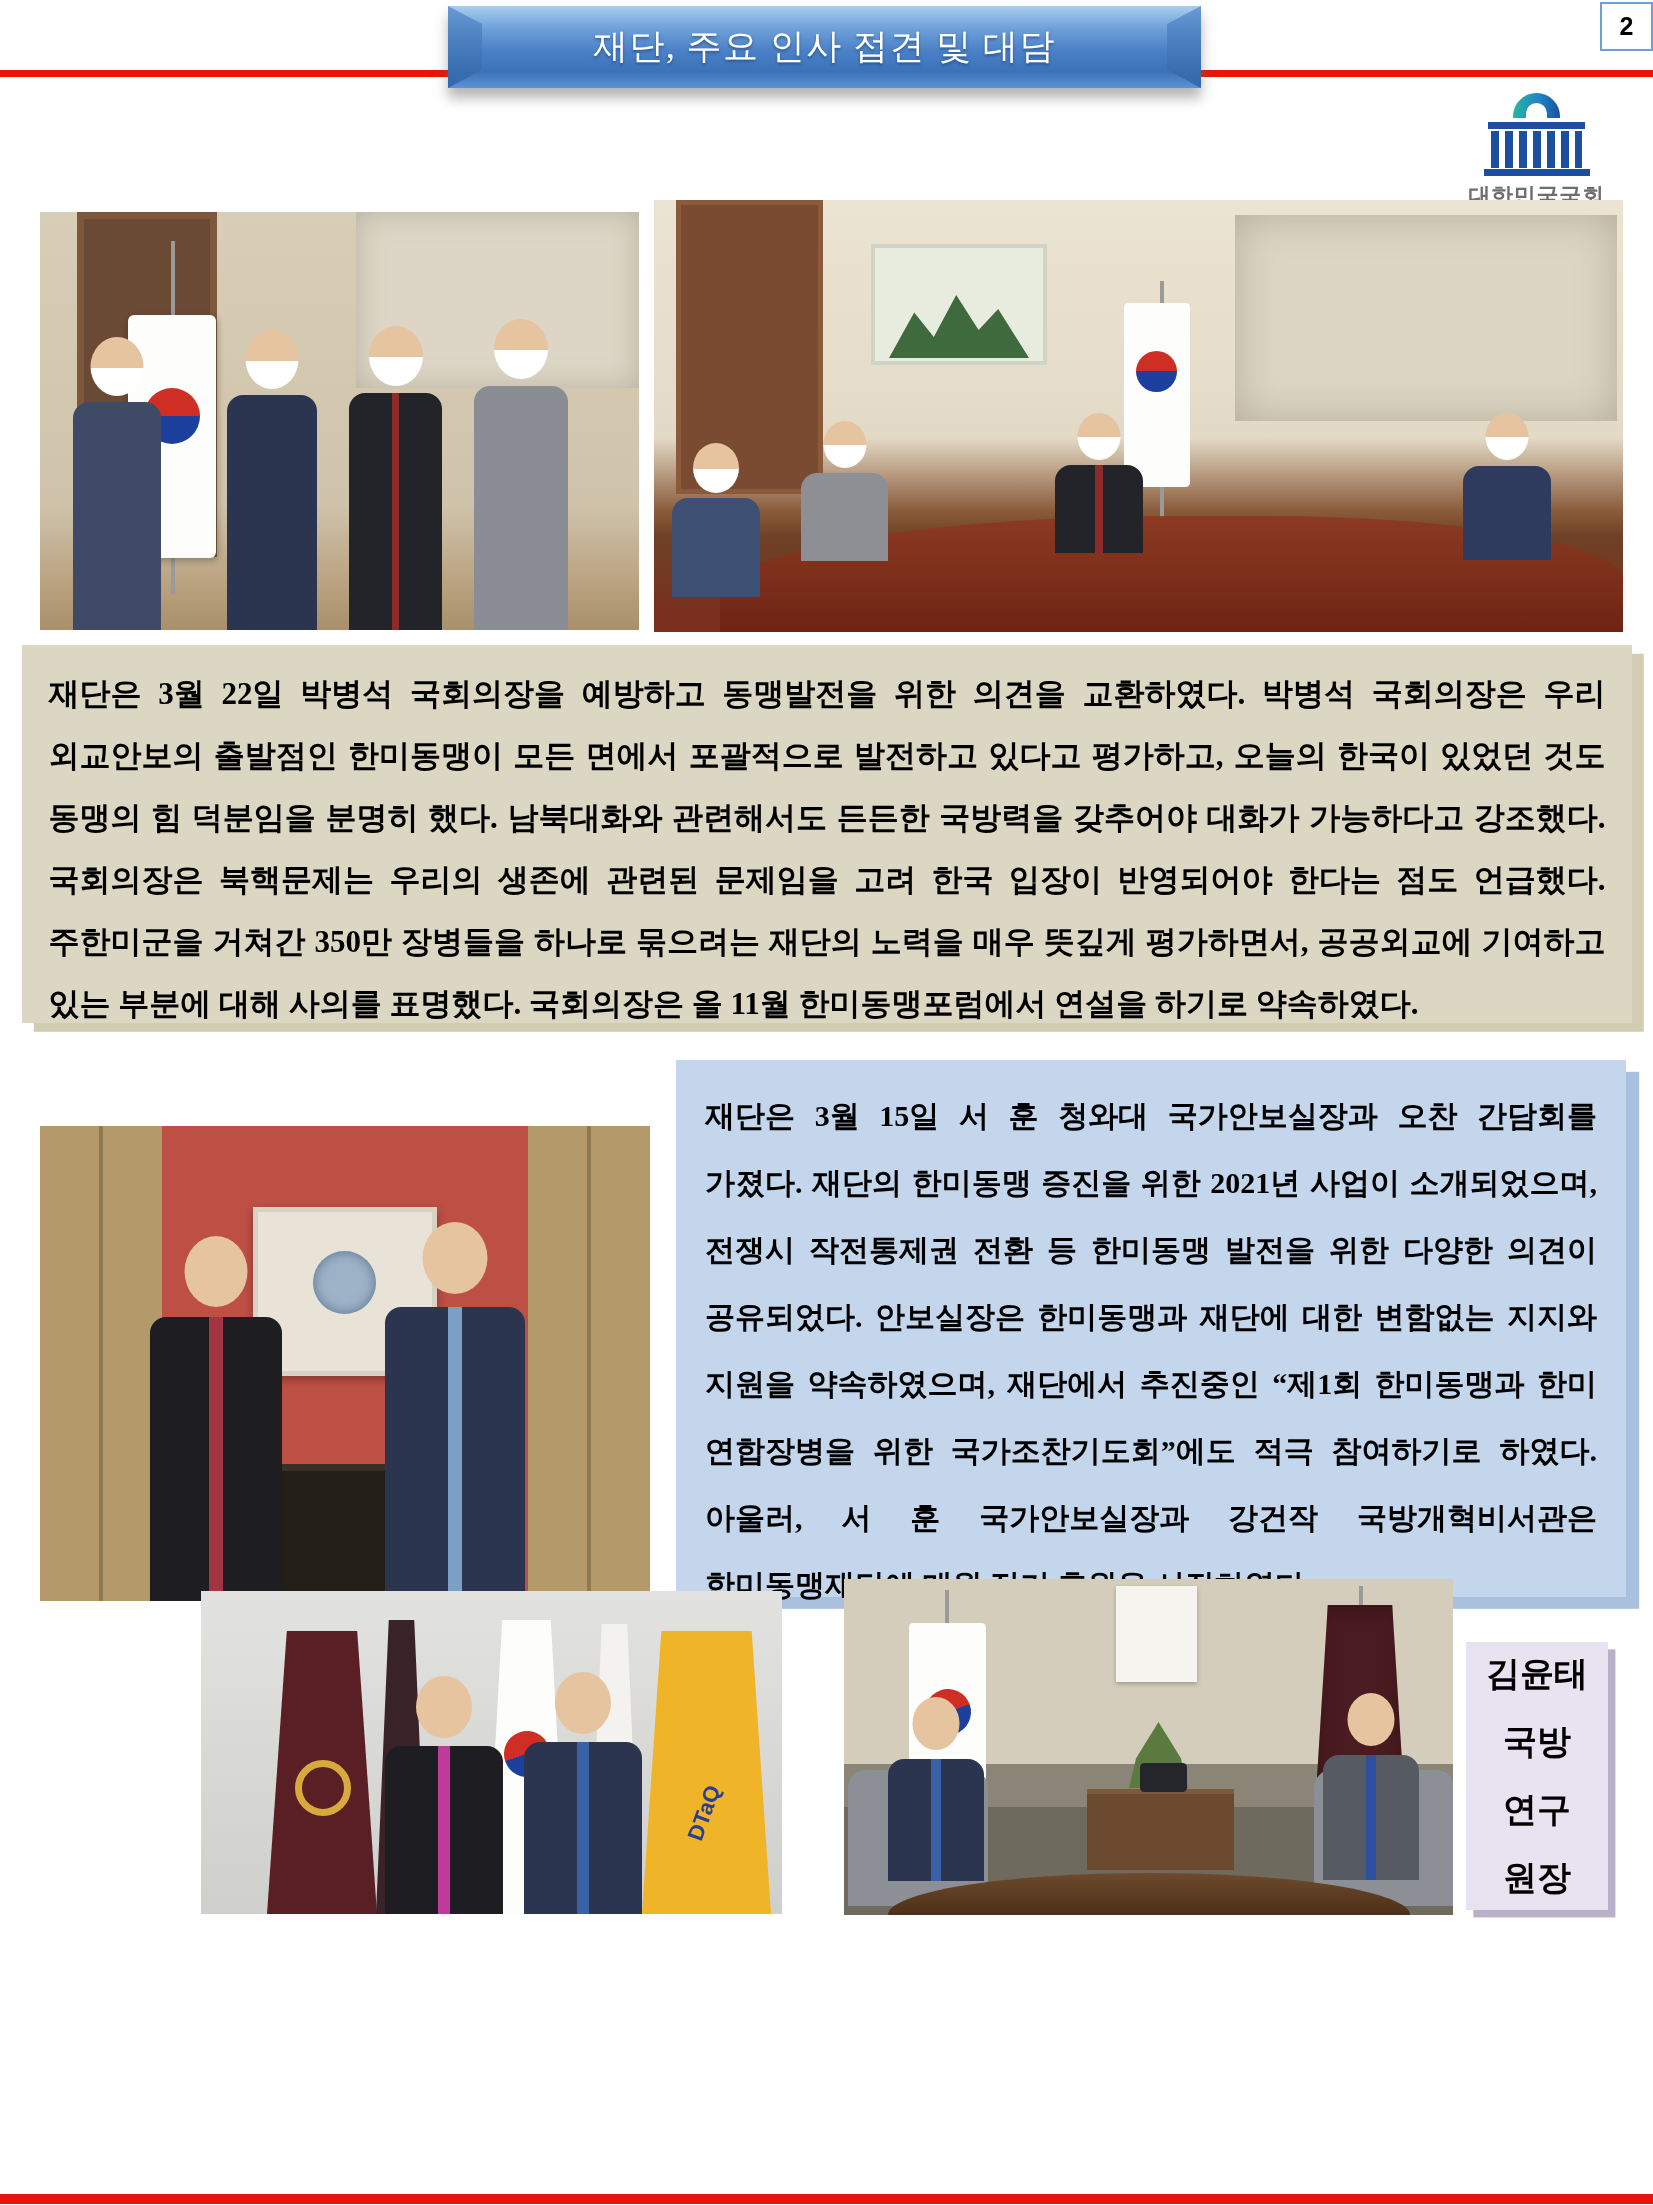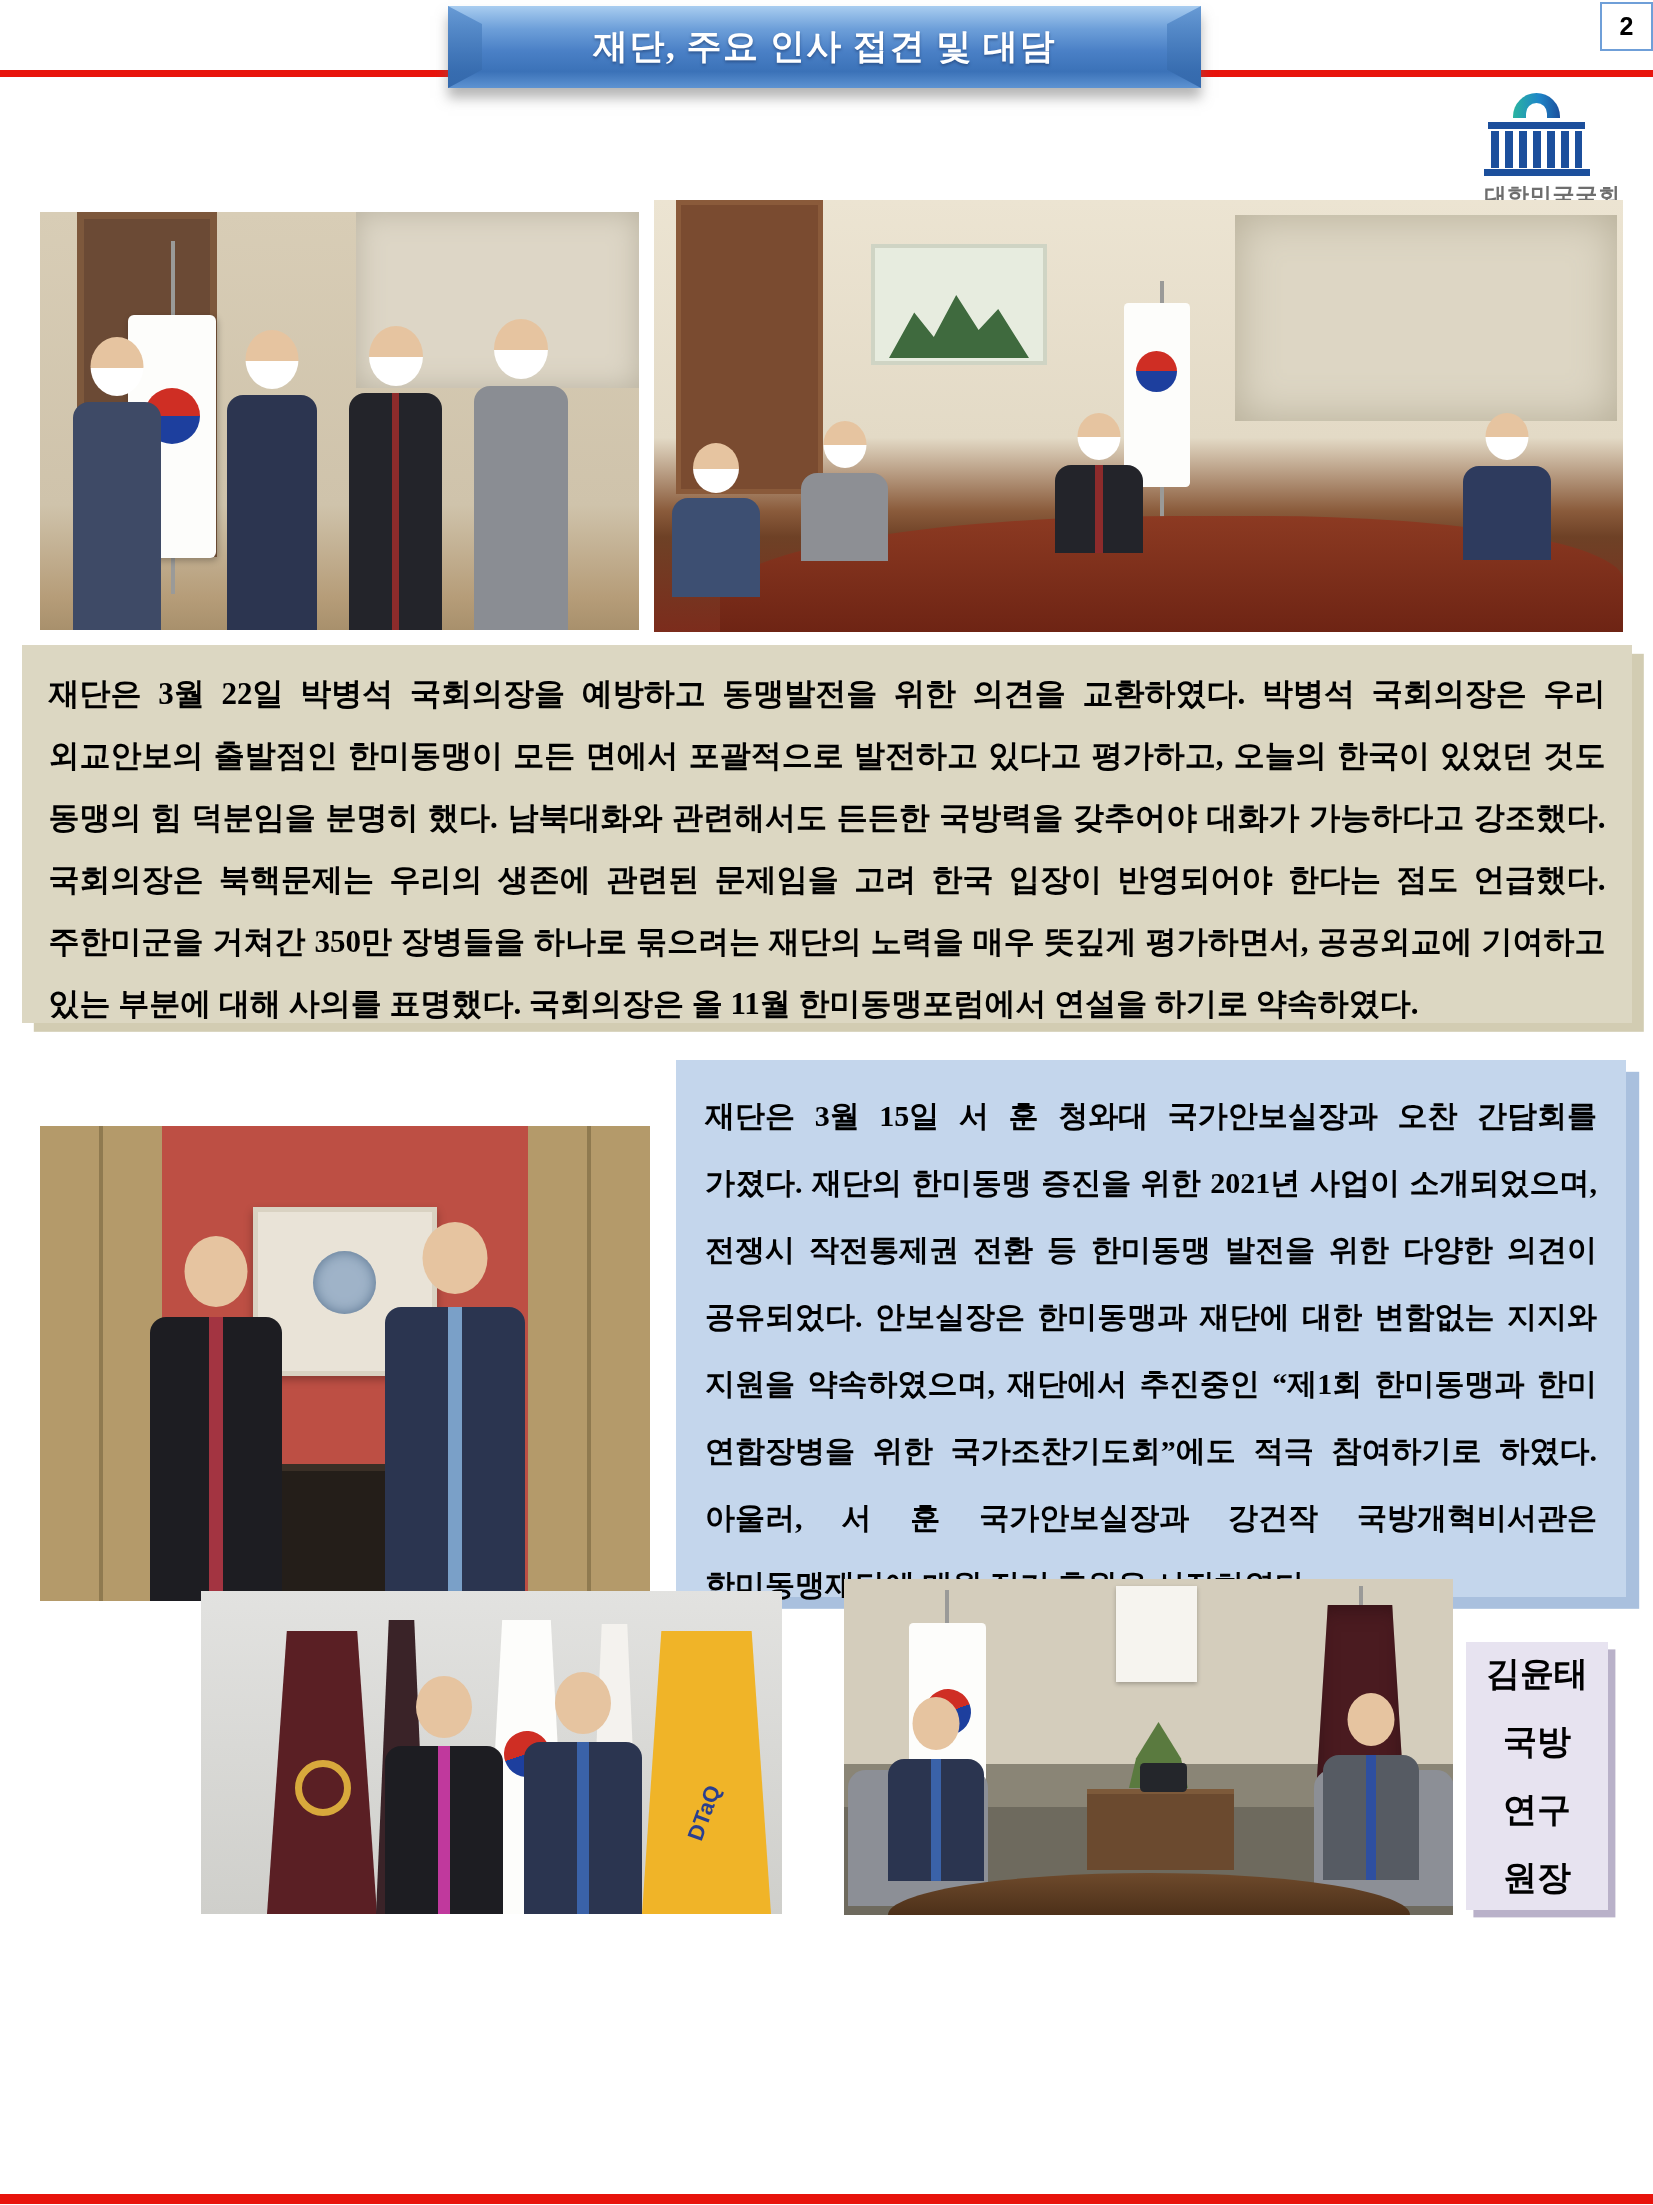--- a/index.html
+++ b/index.html
@@ -31,40 +31,40 @@
   .rule-bottom{top:2194px;height:9.6px;}
 
   
   .banner{left:448px;top:5.9px;width:753px;height:82px;z-index:3;
     background:linear-gradient(180deg,#a9cdf0 0%,#6d9fd9 28%,var(--banner-blue) 55%,#3b72b8 80%,#5e93d2 100%);
     box-shadow:0 10.3px 11.8px rgba(110,110,110,.5);
     display:flex;align-items:center;justify-content:center;}
   .banner-bevel{top:0;height:82px;width:34px;background:linear-gradient(180deg,#5d92d0,#2d62a6);opacity:.85;}
   .banner-bevel.left{left:0;clip-path:polygon(0 0,100% 22%,100% 78%,0 100%);}
   .banner-bevel.right{right:0;clip-path:polygon(100% 0,0 22%,0 78%,100% 100%);}
-  .banner-title{color:#fff;font-size:35px;font-weight:700;letter-spacing:1.5px;
+  .banner-title{color:#fff;font-size:35px;font-weight:400;letter-spacing:1.5px;
     text-shadow:0 2.2px 2.9px rgba(30,60,110,.6);}
 
   
   .page-num{left:1600px;top:1.5px;width:53px;height:49px;background:#fff;
     border:2.9px solid var(--page-border-blue);box-sizing:border-box;z-index:4;
     display:flex;align-items:center;justify-content:center;
     font-family:"Liberation Sans","DejaVu Sans",sans-serif;font-size:25px;font-weight:700;}
 
   
   .logo{left:1463px;top:93px;width:147px;height:121px;text-align:center;}
   .logo-dome{position:absolute;left:50px;top:0;width:47px;height:25px;border-radius:47px 47px 0 0;
     background:linear-gradient(90deg,var(--logo-teal) 0%,#1e86c8 55%,var(--logo-blue) 100%);}
   .logo-dome-arch{position:absolute;left:13.2px;top:10.3px;width:20.6px;height:14.7px;border-radius:20.6px 20.6px 0 0;background:#fff;}
   .logo-bar{position:absolute;left:25px;width:97px;height:6.6px;background:var(--logo-blue);}
   .logo-bar.top{top:29px;}
   .logo-bar.bottom{top:76px;left:20.6px;width:106px;}
   .logo-cols{position:absolute;left:28px;top:38px;width:91px;height:37px;
     background:repeating-linear-gradient(90deg,var(--logo-blue) 0 8px,#ffffff 8px 14px);}
-  .logo-title{position:absolute;left:16px;top:88px;width:147px;font-size:22px;font-weight:700;color:#6e6e6e;letter-spacing:0.7px;
+  .logo-title{position:absolute;left:0;top:88px;width:147px;font-size:22px;font-weight:700;color:#6e6e6e;letter-spacing:0.7px;
     font-family:"Liberation Serif","DejaVu Serif",serif;}
   .logo-tagline{position:absolute;left:0;top:112px;width:147px;font-size:5.9px;color:#8a8a8a;
     font-family:"Liberation Sans","DejaVu Sans",sans-serif;letter-spacing:0.1px;}
 
   
   .title-box{display:flex;align-items:center;justify-content:center;font-weight:700;font-size:37px;letter-spacing:0.7px;}
   .title-1{left:40px;top:116px;width:599px;height:79px;background:var(--beige-box);
     box-shadow:8.8px 9.6px 0 #83817a;}
   .title-2{left:34px;top:1029px;width:617px;height:85px;background:var(--blue-box);
     box-shadow:7.4px 9.6px 0 #9c9c9c;}

